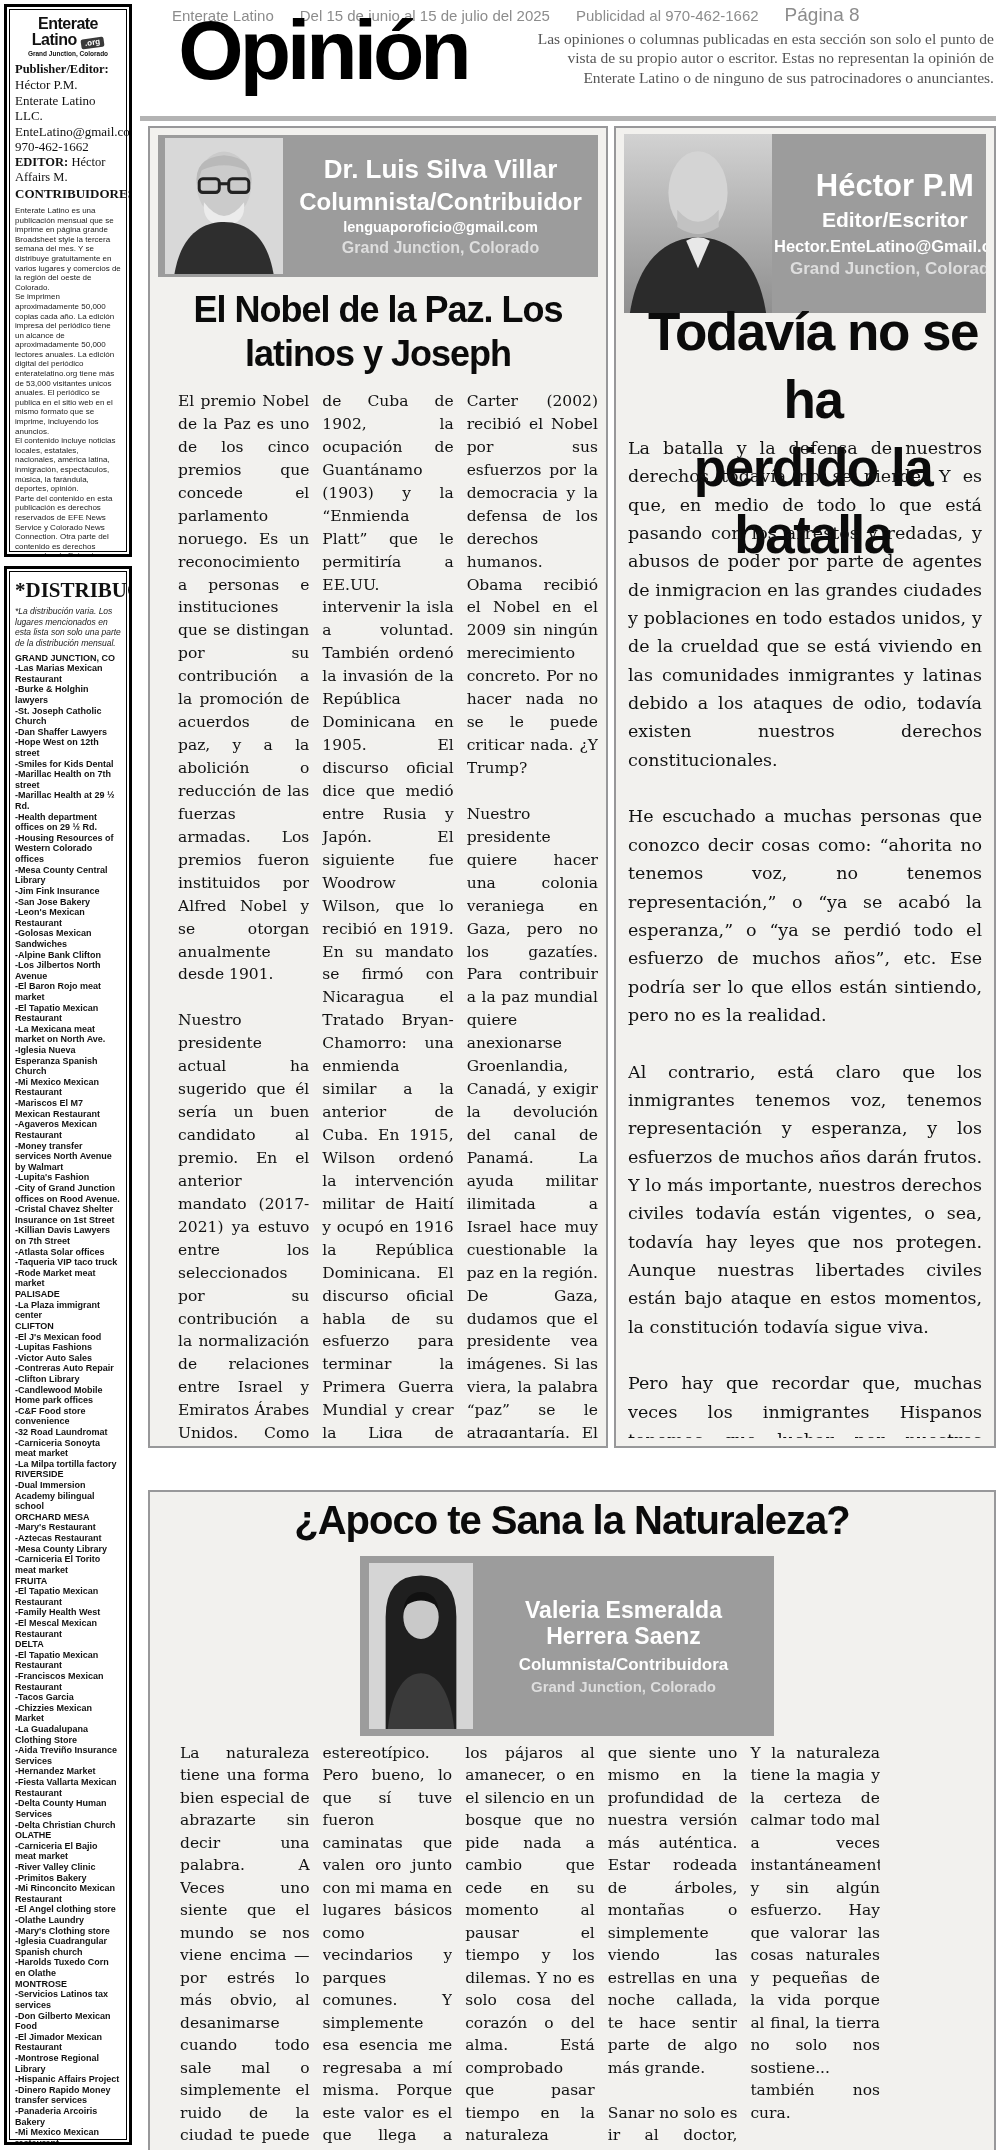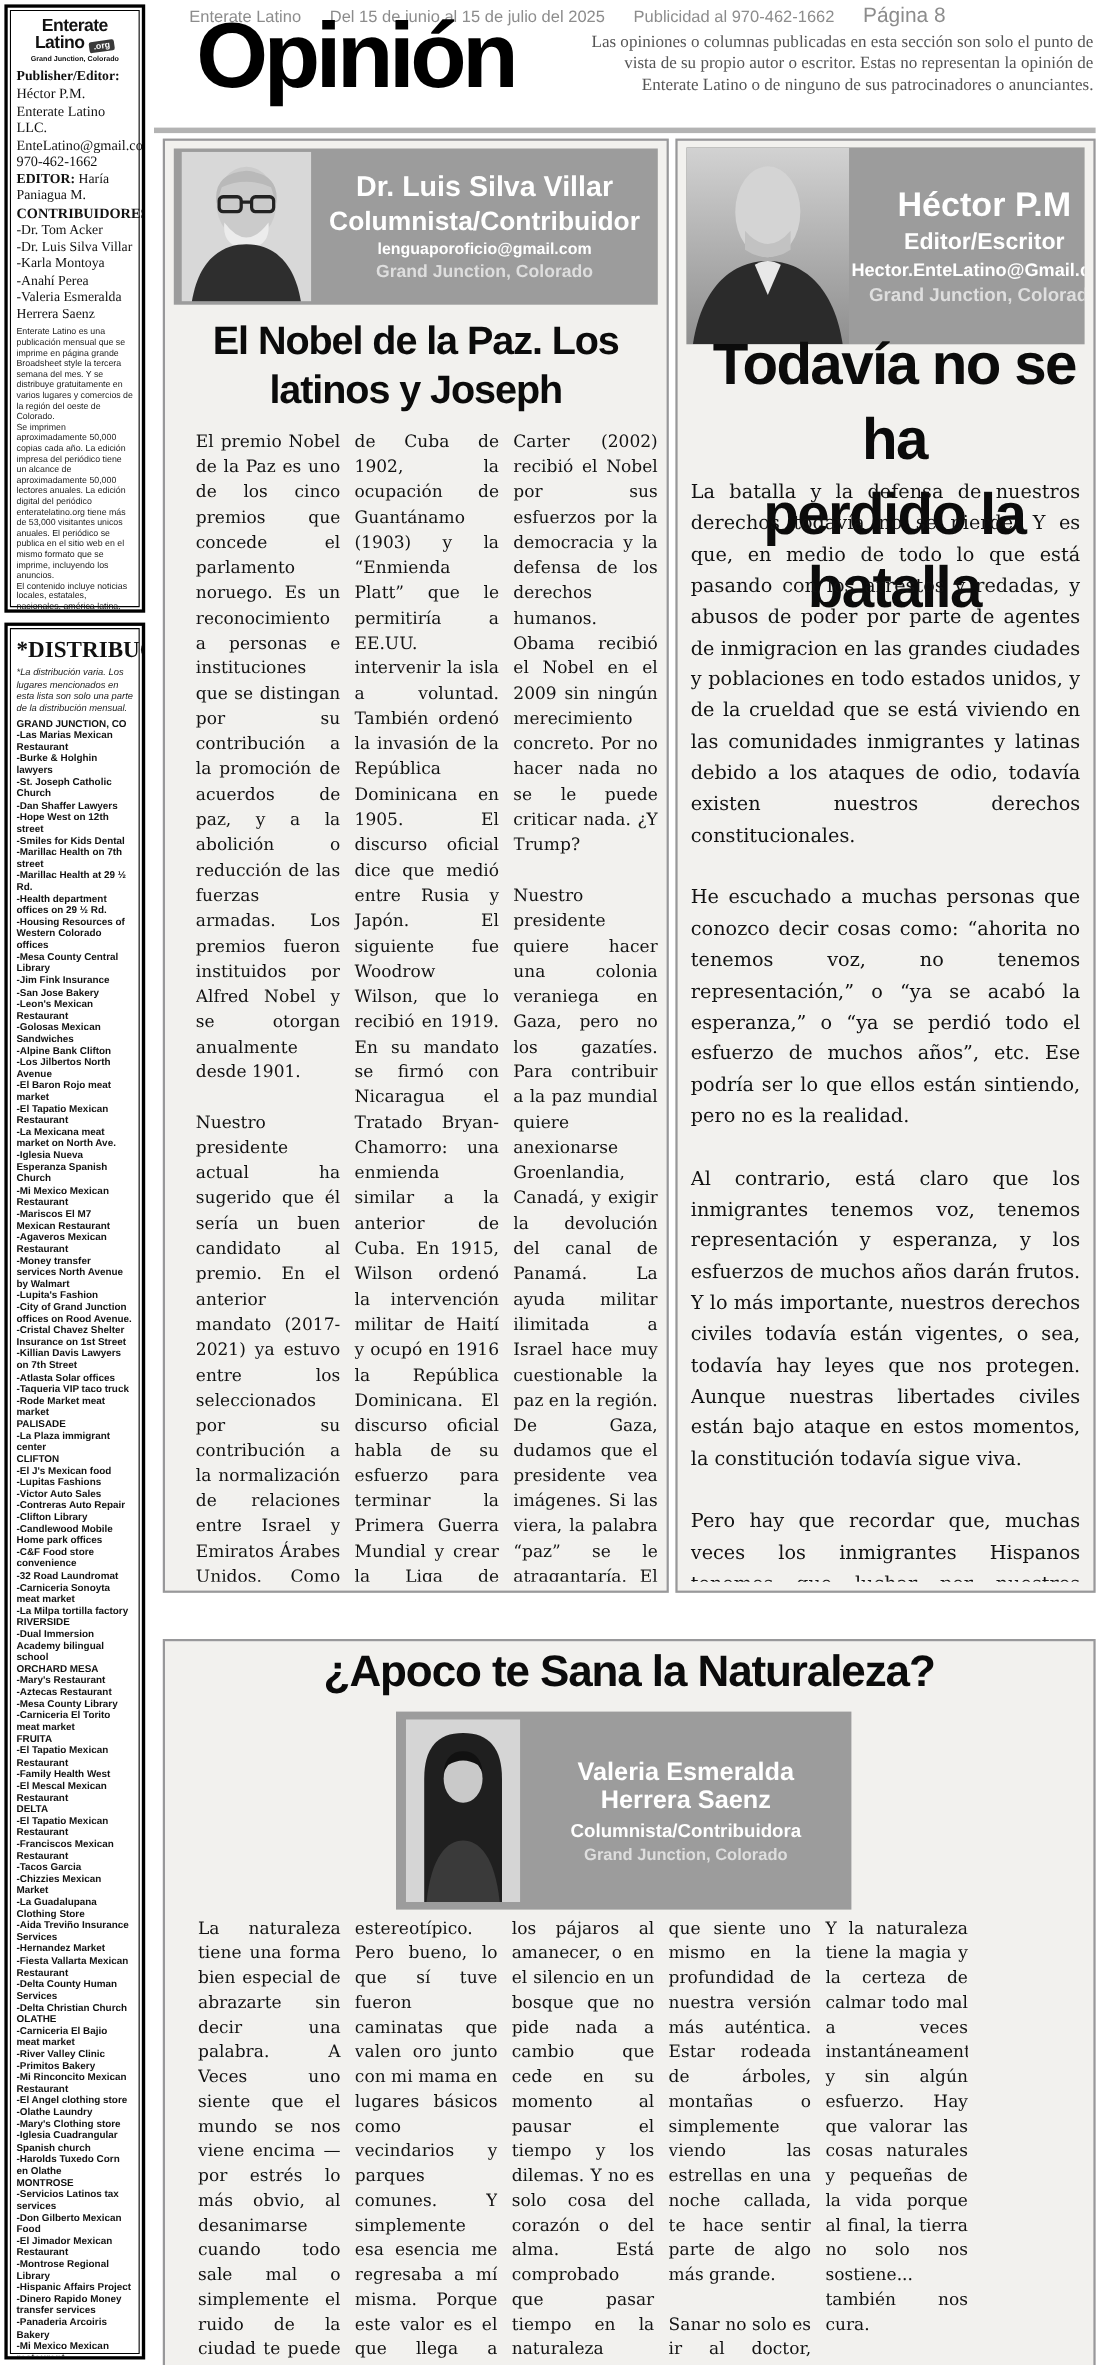--- a/index.html
+++ b/index.html
@@ -101,27 +101,22 @@
   <div class="sbox" id="sbox1">
     <div class="logo-row">
       <span class="logo-title">Enterate Latino</span>
       <span class="logo-badge">.org</span>
     </div>
     <div class="logo-sub">Grand Junction, Colorado</div>
     <div class="plabel">Publisher/Editor:</div>
     <div class="plines pre">Héctor P.M. Enterate Latino LLC.
 EnteLatino@gmail.com
 970-462-1662</div>
-    <div class="editor-line"><b>EDITOR:</b><span> Haría Paniagua M.</span></div>
+    <div class="editor-line"><b>EDITOR:</b><span> Héctor Affairs M.</span></div>
     <div class="contrib-label">CONTRIBUIDORES:</div>
-    <div class="contrib pre">-Dr. Tom Acker
--Dr. Luis Silva Villar
--Karla Montoya
--Anahí Perea
--Valeria Esmeralda Herrera Saenz</div>
     <div class="fineprint pre">Enterate Latino es una publicación mensual que se imprime en página grande Broadsheet style la tercera semana del mes. Y se distribuye gratuitamente en varios lugares y comercios de la región del oeste de Colorado.
 Se imprimen aproximadamente 50,000 copias cada año. La edición impresa del periódico tiene un alcance de aproximadamente 50,000 lectores anuales. La edición digital del periódico enteratelatino.org tiene más de 53,000 visitantes unicos anuales. El periódico se publica en el sitio web en el mismo formato que se imprime, incluyendo los anuncios.
 El contenido incluye noticias locales, estatales, nacionales, américa latina, inmigración, espectáculos, música, la farándula, deportes, opinión.
 Parte del contenido en esta publicación es derechos reservados de EFE News Service y Colorado News Connection. Otra parte del contenido es derechos reservados de Enterate Latino y/o de sus columnistas/escritores. Enterate Latino no se hace responsable por las opiniones o columnas publicadas en esta edición, las cuales son el punto de vista de su propio autor o escritor. Y otras son notas periodisticas solamente. Enterate Latino tampoco se responsabiliza por el contenido comercial el cual es propiedad de sus patrocinadores.
 Queda prohibida su reproduccion total o parcial sin permiso por escrito del editor.</div>
   </div>
 
   <div class="sbox" id="sbox2">
     <div class="dist-title">*DISTRIBUCION</div>
     <div class="dist-note">*La distribución varia. Los lugares mencionados en esta lista son solo una parte de la distribución mensual.</div>

